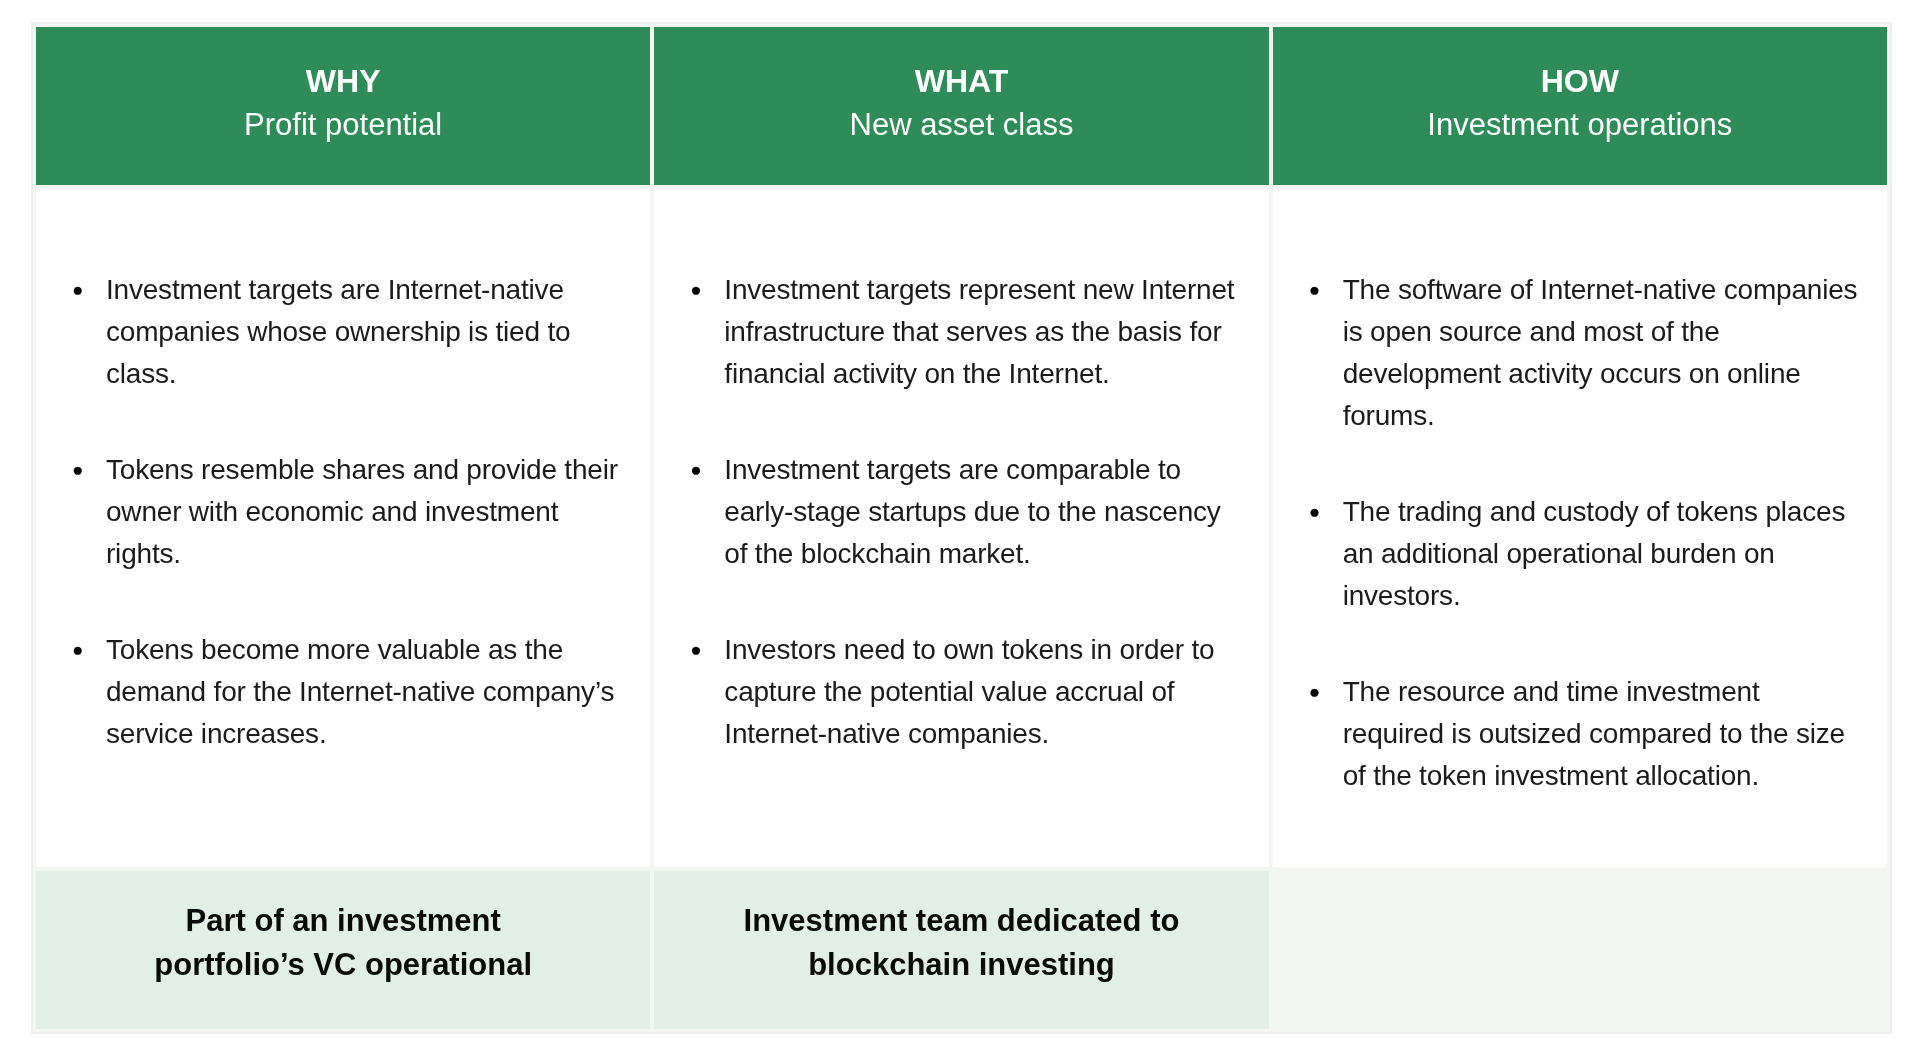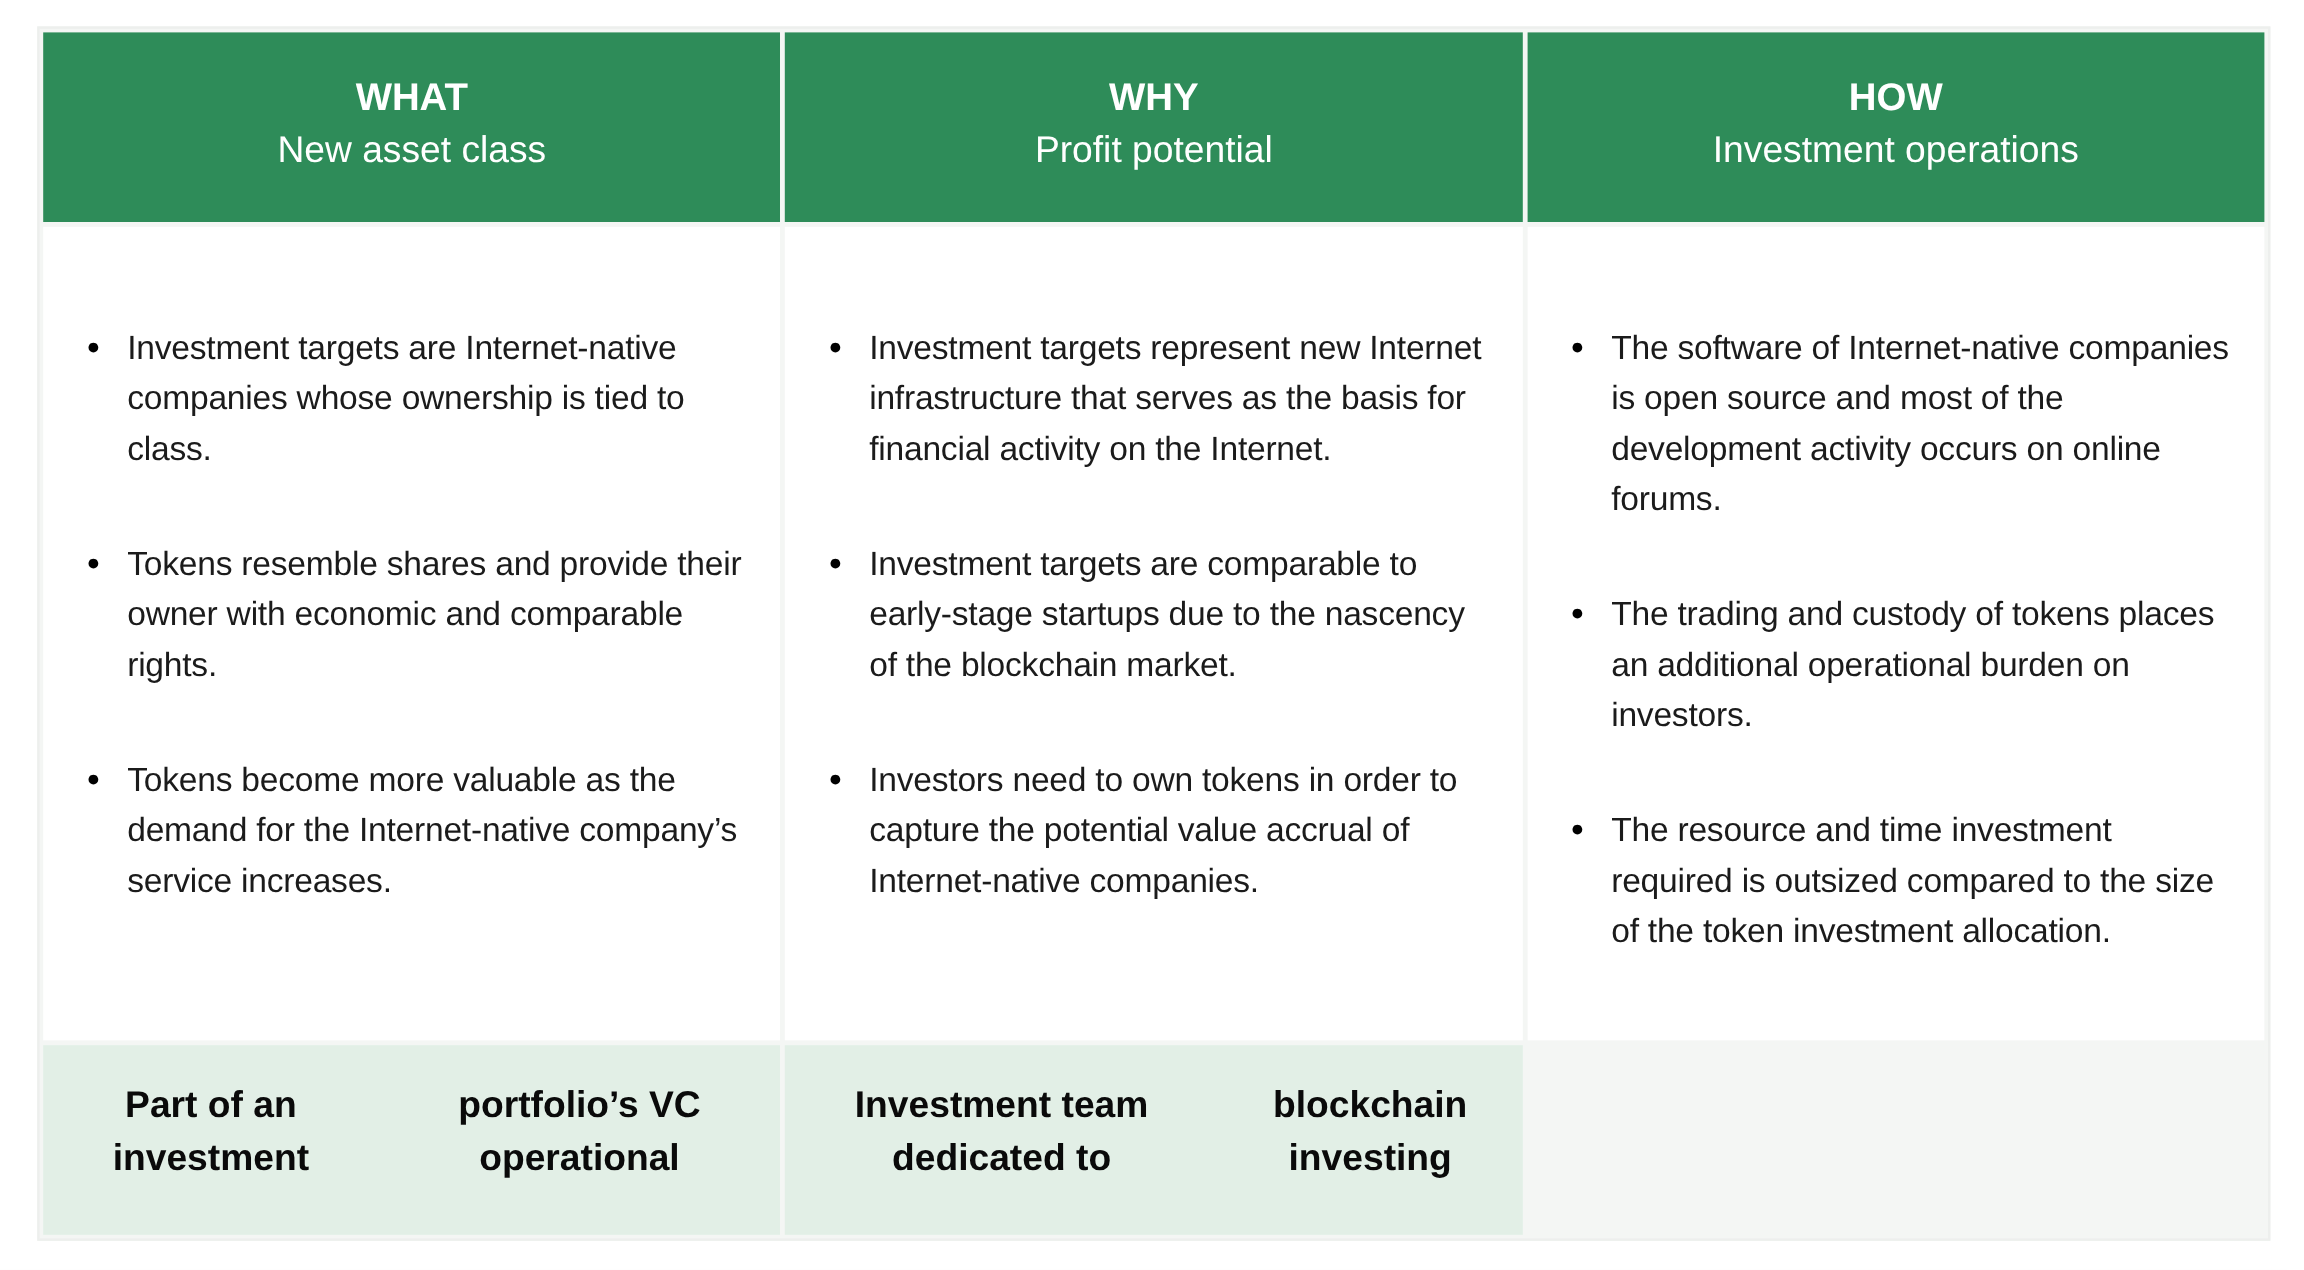--- a/index.html
+++ b/index.html
@@ -65,56 +65,56 @@
   .bullet-text {
     font-size: 28px;
     line-height: 42px;
     letter-spacing: -0.2px;
     max-width: 525px;
   }
   .footer-cell {
     background: var(--footer-bg);
     color: #0A0A0A;
     display: flex;
-    flex-direction: row;
+    flex-direction: column;
     align-items: center;
     justify-content: center;
     text-align: center;
     font-weight: bold;
     font-size: 31px;
     line-height: 44px;
     padding-bottom: 14px;
   }
 </style>
 </head>
 <body>
 
 <div class="table-frame">
 
   <div class="header-cell">
+    <div class="header-title">WHY</div>
+    <div class="header-subtitle">Profit potential</div>
+  </div>
+  <div class="header-cell">
     <div class="header-title">WHAT</div>
     <div class="header-subtitle">New asset class</div>
-  </div>
-  <div class="header-cell">
-    <div class="header-title">WHY</div>
-    <div class="header-subtitle">Profit potential</div>
   </div>
   <div class="header-cell">
     <div class="header-title">HOW</div>
     <div class="header-subtitle">Investment operations</div>
   </div>
 
   <div class="body-cell">
     <div class="bullet-item">
       <span class="bullet-dot">●</span>
       <span class="bullet-text">Investment targets are Internet-native companies whose ownership is tied to class.</span>
     </div>
     <div class="bullet-item">
       <span class="bullet-dot">●</span>
-      <span class="bullet-text">Tokens resemble shares and provide their owner with economic and comparable rights.</span>
+      <span class="bullet-text">Tokens resemble shares and provide their owner with economic and investment rights.</span>
     </div>
     <div class="bullet-item">
       <span class="bullet-dot">●</span>
       <span class="bullet-text">Tokens become more valuable as the demand for the Internet-native company’s service increases.</span>
     </div>
   </div>
   <div class="body-cell">
     <div class="bullet-item">
       <span class="bullet-dot">●</span>
       <span class="bullet-text">Investment targets represent new Internet infrastructure that serves as the basis for financial activity on the Internet.</span>

